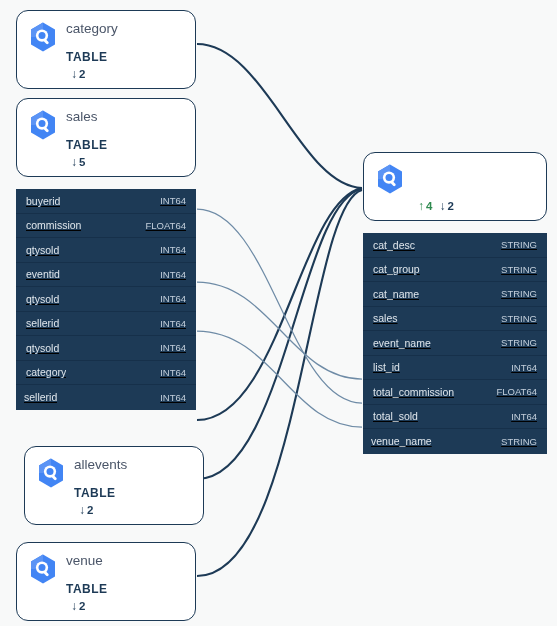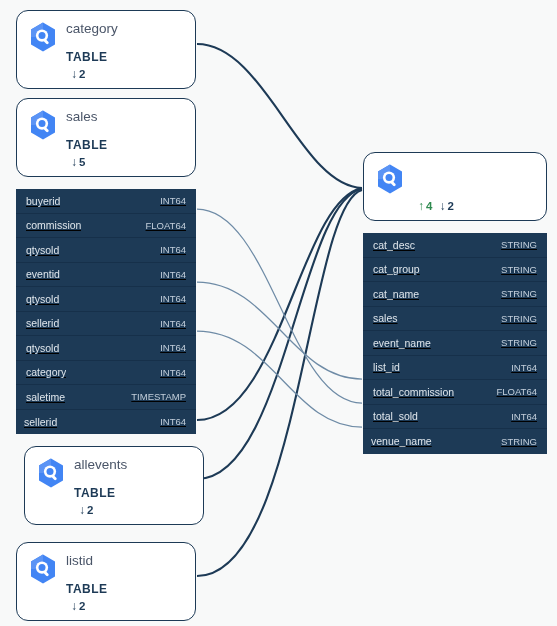--- a/index.html
+++ b/index.html
@@ -229,24 +229,20 @@
         </div>
       <div class="column-row">
           <span class="column-name">qtysold</span>
           <span class="column-type">INT64</span>
         </div>
       <div class="column-row">
           <span class="column-name">category</span>
           <span class="column-type">INT64</span>
         </div>
       <div class="column-row">
-          <span class="column-name">saletime</span>
-          <span class="column-type">TIMESTAMP</span>
-        </div>
-      <div class="column-row">
           <span class="column-name">sellerid</span>
           <span class="column-type">INT64</span>
         </div>
     </div>
   </div>
 
   <div class="node" id="node-allevents">
     <div class="node-header">
       <div class="node-header-top">
         <svg class="bq-icon" viewBox="0 0 32 32">
@@ -274,21 +270,21 @@
     <div class="node-header">
       <div class="node-header-top">
         <svg class="bq-icon" viewBox="0 0 32 32">
           <polygon points="16,1.6 28,8.6 28,23.4 16,30.4 4,23.4 4,8.6" fill="#4285f4"></polygon>
           <polygon points="16,1.6 4,8.6 4,16 16,16" fill="#5b94f5"></polygon>
           <circle cx="15" cy="14.6" r="6.1" fill="#ffffff"></circle>
           <circle cx="15" cy="14.6" r="3.5" fill="#4285f4"></circle>
           <rect x="18.3" y="17.7" width="5.6" height="2.9" rx="1.4" fill="#ffffff" transform="rotate(45 18.3 17.7)"></rect>
         </svg>
         <div class="node-titles">
-          <div class="node-title">listid</div>
+          <div class="node-title">venue</div>
           <div class="node-kind">TABLE</div>
         </div>
       </div>
       <div class="node-counts">
         <span class="count-group">
           <span class="arrow-glyph">↓</span>
           <span>2</span>
         </span>
       </div>
     </div>

